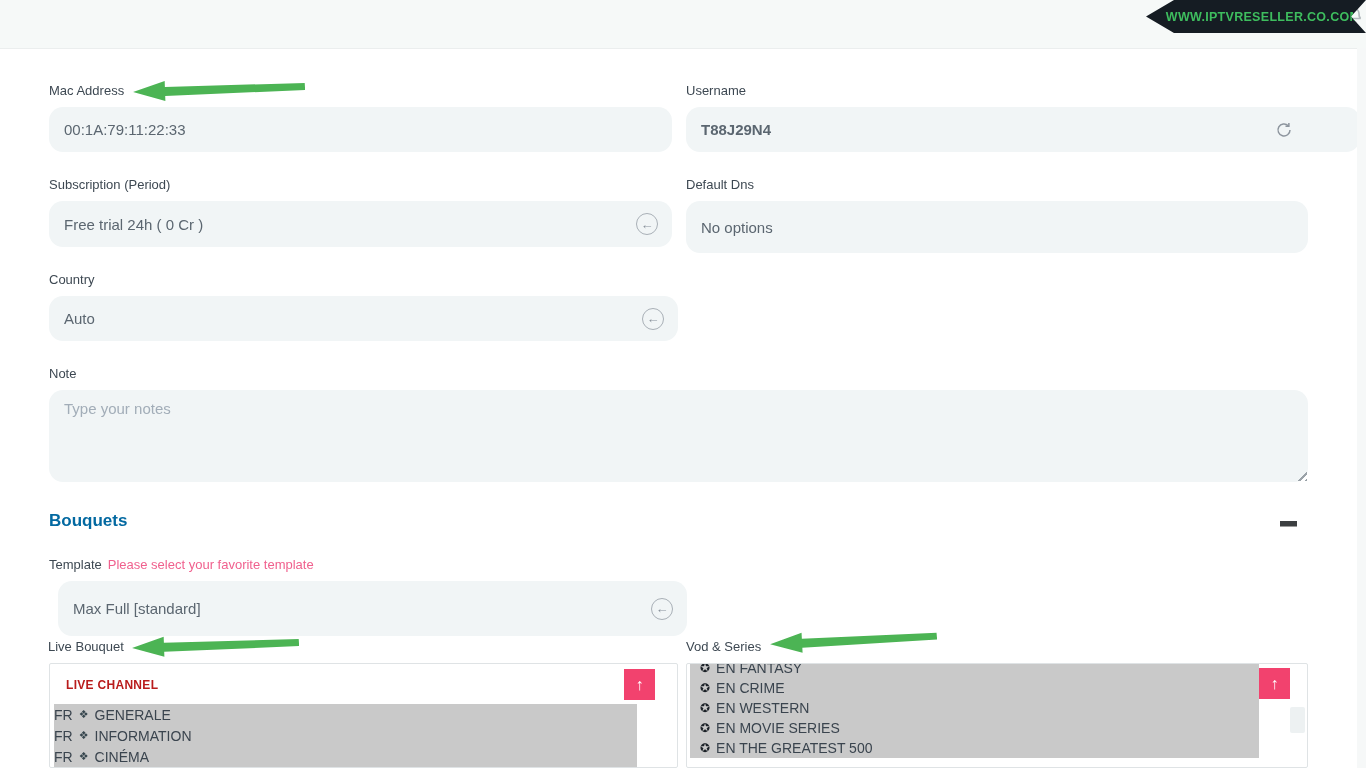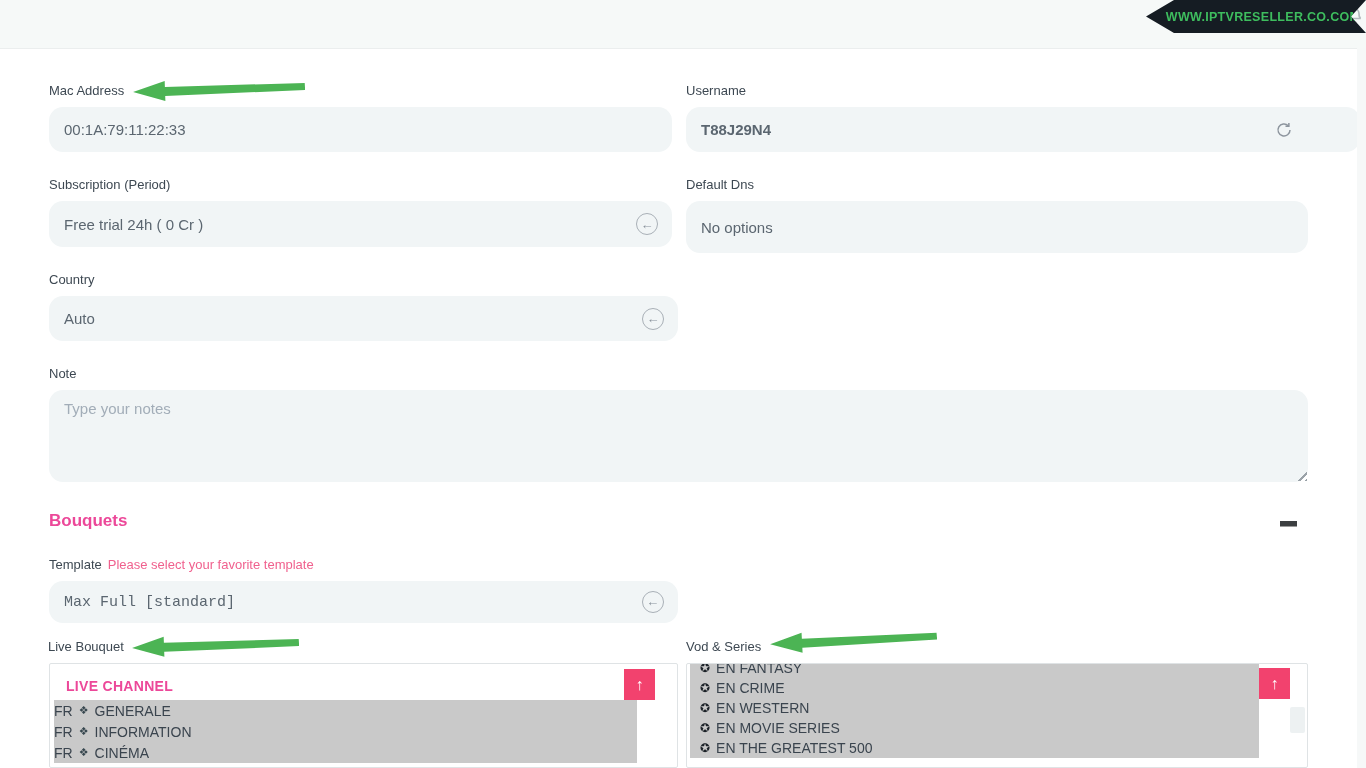--- a/index.html
+++ b/index.html
@@ -29,27 +29,27 @@
   textarea.field::placeholder{color:#a2adb8;}
   .resize-handle{position:absolute;width:13px;height:13px;
     background:repeating-linear-gradient(135deg, transparent, transparent 3px, #9aa2a8 3px, #9aa2a8 4.5px);
     clip-path:polygon(100% 0, 100% 100%, 0 100%);}
 
   
   .ann{position:absolute;line-height:0;}
   .ann svg polygon{fill:#4cb454;}
 
   
-  .sec-title{position:absolute;font-size:17px;font-weight:bold;color:#ec4899;}
+  .sec-title{position:absolute;font-size:17px;font-weight:bold;color:#0369a1;}
   .collapse{position:absolute;width:17px;height:5px;background:#3c3f41;border-bottom:1px solid #9c9c9c;cursor:pointer;}
   .helper{color:#f0618e;font-size:13px;margin-left:6px;}
 
   
   .listbox{position:absolute;background:#fff;border:1px solid #dfe3e5;border-radius:2px;box-sizing:border-box;overflow:hidden;}
-  .listhead{font-weight:bold;font-size:14px;color:#ec4899;letter-spacing:.3px;padding:14px 0 6px 16px;}
+  .listhead{font-weight:bold;font-size:12px;color:#b91c1c;letter-spacing:.3px;padding:14px 0 12px 16px;}
   .lrow,.vrow{background:#c9c9c9;color:#3a444e;font-size:14px;display:flex;align-items:center;cursor:pointer;}
   .lrow{height:21px;margin:0 40px 0 4px;padding-left:0;}
   .vrow{height:20px;margin:0 48px 0 3px;padding-left:10px;}
   .dia{font-size:11px;margin:0 6px;color:#37474f;}
   .star{font-size:12px;margin-right:6px;color:#1d2329;}
   .upbtn{position:absolute;width:31px;height:31px;background:#f2426e;color:#fff;font-size:16px;
     display:flex;align-items:center;justify-content:center;cursor:pointer;z-index:3;}
   .thumb{position:absolute;background:#edf1f2;border-radius:2px;}
   .pagescroll{position:absolute;right:0;top:48px;width:9px;height:720px;background:#f6f8f8;}
 </style>
@@ -109,21 +109,21 @@
   <div class="lbl" style="left:49px;top:366px;">Note</div>
   <textarea class="field" style="left: 49px; top: 390px; width: 1259px; height: 92px; position: absolute;" placeholder="Type your notes"></textarea>
   <span class="resize-handle" style="left:1294px;top:468px;"></span>
 
   <div class="sec-title" style="left:49px;top:511px;">Bouquets</div>
   <div class="collapse" style="left:1280px;top:521px;"></div>
 
   <div class="lbl" style="left:49px;top:557px;">
     <span>Template</span><span class="helper">Please select your favorite template</span>
   </div>
-  <div class="field sel" style="left:49px;top:581px;width:629px;height:42px;font-family:Liberation Mono, monospace;">
+  <div class="field sel" style="left:58px;top:581px;width:629px;height:55px;">
     <span>Max Full [standard]</span>
     <span class="circ">←</span>
   </div>
 
   <div class="lbl" style="left:48px;top:639px;">Live Bouquet</div>
   <span class="ann" style="left:132px;top:634px;transform:rotate(-2deg);">
     <svg width="167" height="22" viewBox="0 0 167 22">
         <polygon points="0,11 32,1 32,7 167,8 167,15 32,16 32,21"></polygon>
       </svg>
   </span>

